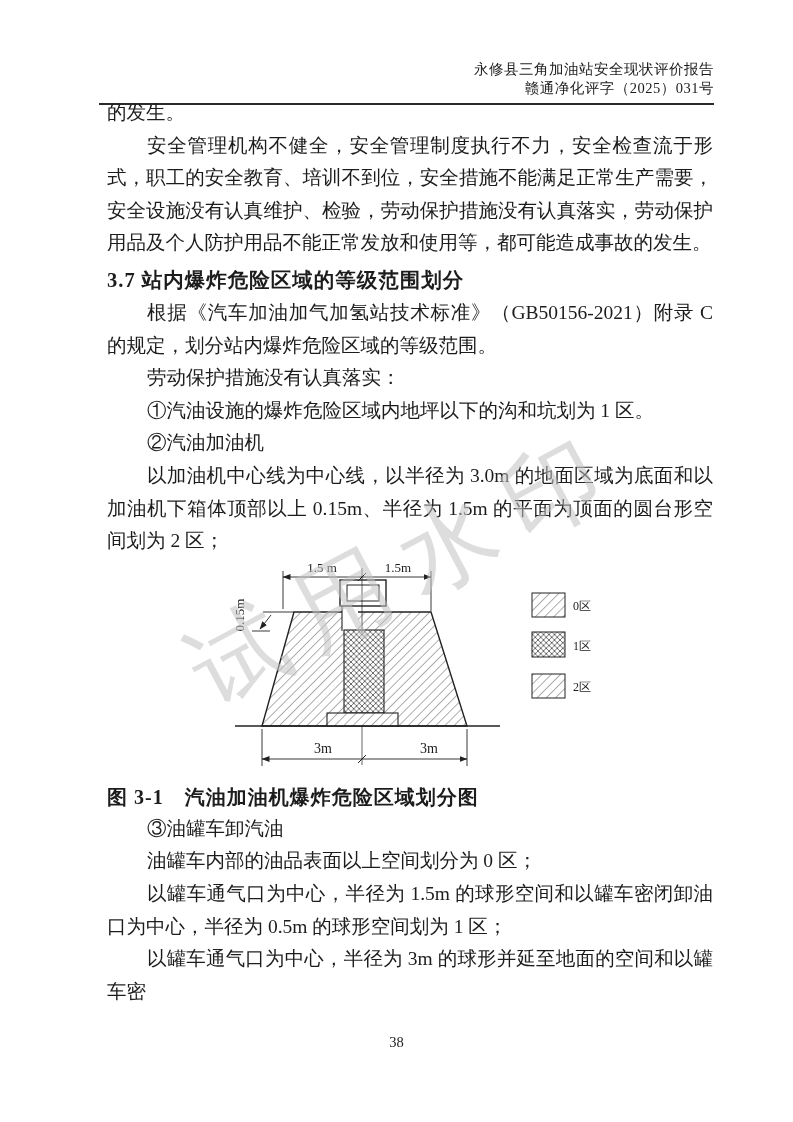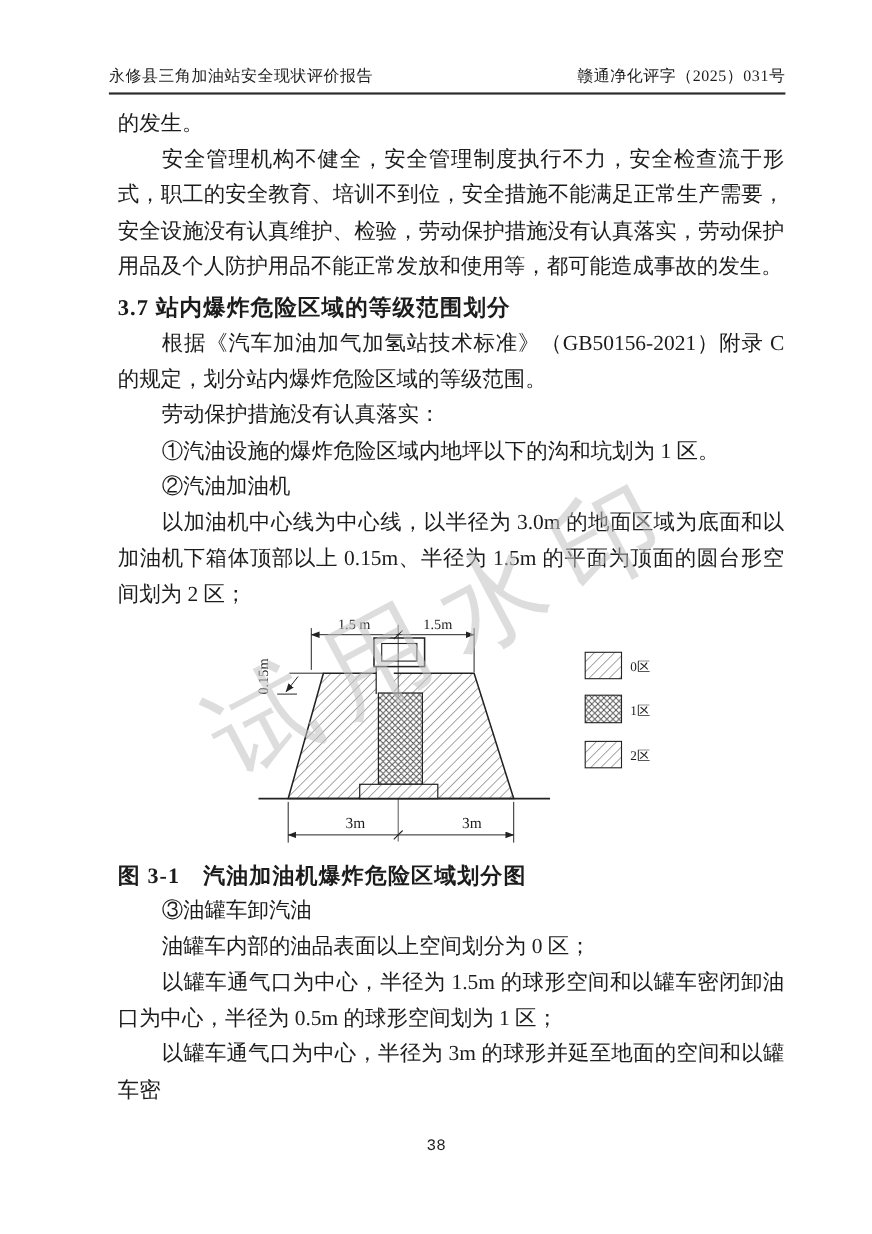--- a/index.html
+++ b/index.html
@@ -4,41 +4,41 @@
 <style>
   html,body{margin:0;padding:0;background:#888;}
   .page{
     position:relative;width:793px;height:1122px;margin:0 auto;background:#ffffff;
     font-family:"Liberation Serif","DejaVu Serif",serif;color:#1c1c1c;overflow:hidden;
   }
   .header{
     position:absolute;top:60px;left:99px;width:615px;
     display:flex;justify-content:space-between;align-items:flex-end;
     font-size:14.5px;letter-spacing:0.5px;
-    border-bottom:2px solid #2b2b2b;padding-bottom:5px;
+    border-bottom:2px solid #2b2b2b;padding-bottom:5px;flex-direction:column;
   }
   .header span{white-space:nowrap;}
   .bodytext{
     position:absolute;top:97px;left:107px;width:606px;
     font-size:19.5px;line-height:32.6px;text-align:justify;
   }
   .bodytext p{margin:0;text-indent:2.05em;}
   .bodytext p.noindent{text-indent:0;}
   h2.section{
     font-size:20.5px;font-weight:bold;margin:3px 0 0 0;line-height:34px;text-indent:0;
     letter-spacing:1px;
   }
   .figure{margin:5px 0 0 123px;width:372px;height:215px;}
   .figcaption{
     font-weight:bold;font-size:20px;line-height:32px;margin-top:3px;
     letter-spacing:1px;
   }
   .pagenum{
     position:absolute;top:1034px;left:0;width:100%;text-align:center;
-    font-size:14.5px;color:#222;font-family:Liberation Mono, monospace;
+    font-size:14.5px;color:#222;
   }
   .watermark{
     position:absolute;left:169px;top:511px;width:480px;height:110px;
     transform:rotate(-28deg);
     font-size:96px;line-height:110px;letter-spacing:22px;white-space:nowrap;
     color:#c3c3c3;opacity:0.55;z-index:10;pointer-events:none;
     font-family:"Liberation Serif","DejaVu Serif",serif;
   }
   svg text{font-family:"Liberation Serif","DejaVu Serif",serif;fill:#1c1c1c;}
 </style>

